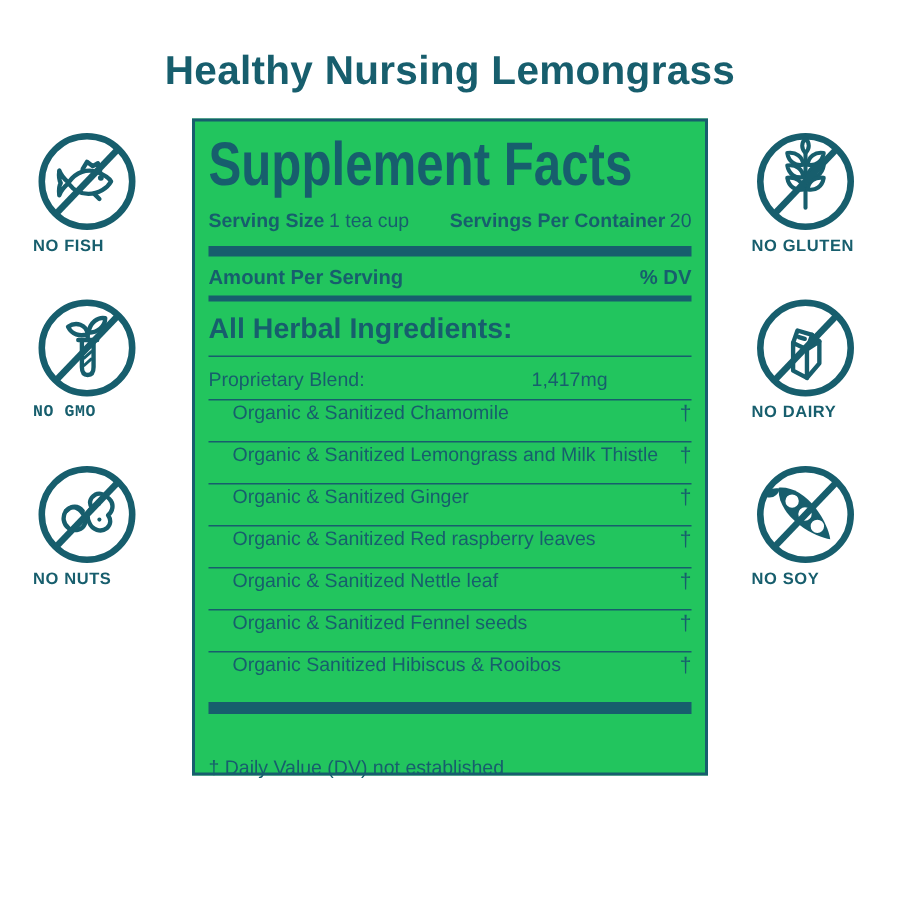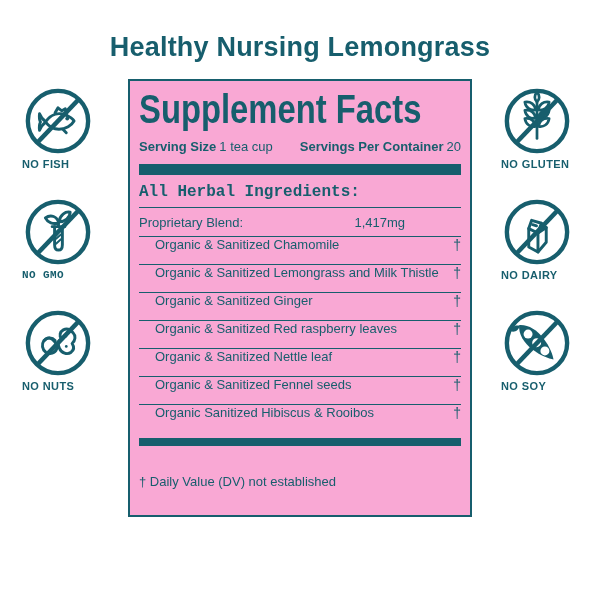--- a/index.html
+++ b/index.html
@@ -27,43 +27,43 @@
   .badge .lbl {
     font-size: 11px; font-weight: bold; margin-top: 2px;
     letter-spacing: 0.4px; white-space: nowrap;
   }
   
   .panel {
     position: absolute; left: 128px; top: 79px;
     width: 344px; height: 438px;
     border: 2.5px solid var(--teal);
     padding: 0 9px;
-    background: #f9a8d4;
+    background: #22c55e;
   }
   .sf-title {
     font-size: 41px; font-weight: bold; line-height: 1.0;
     margin-top: 8px; white-space: nowrap;
     transform: scaleX(0.8); transform-origin: 0 50%;
   }
   .serving-row {
     display: flex; justify-content: space-between;
     font-size: 13px; margin-top: 9px; white-space: nowrap;
   }
   .serving-row .val { margin-left: 3px; }
   .bar { background: var(--teal); }
   .bar-thick  { height: 7px; margin-top: 10px; }
   .bar-med    { height: 4px; }
   .bar-footer { height: 8px; margin-top: 5px; }
   .amount-row {
     display: flex; justify-content: space-between;
     font-weight: bold; font-size: 13.5px; padding: 6px 0 5px;
   }
   .herbal-row {
-    font-weight: bold; font-size: 16px;
-    padding: 8px 0 6px; border-bottom: 1.5px solid var(--teal); font-family: Liberation Mono, monospace;
+    font-weight: bold; font-size: 19px;
+    padding: 8px 0 6px; border-bottom: 1.5px solid var(--teal);
   }
   .blend-row {
     display: flex; align-items: flex-end; font-size: 13px;
     padding: 7px 0 6px; border-bottom: 1.5px solid var(--teal);
   }
   .blend-row .name { flex: 1; }
   .blend-row .amt { margin-right: 56px; }
   .ing-row {
     display: flex; justify-content: space-between; align-items: flex-start;
     height: 28px; padding-left: 16px; font-size: 13px;
@@ -175,20 +175,24 @@
 <div class="panel">
   <div class="sf-title">Supplement Facts</div>
 
   <div class="serving-row">
     <span><b>Serving Size</b><span class="val">1 tea cup</span></span>
     <span><b>Servings Per Container</b><span class="val">20</span></span>
   </div>
 
   <div class="bar bar-thick"></div>
 
+  <div class="amount-row">
+    <span>Amount Per Serving</span>
+    <span>% DV</span>
+  </div>
 
   <div class="bar bar-med"></div>
 
   <div class="herbal-row">All Herbal Ingredients:</div>
 
   <div class="blend-row">
     <span class="name">Proprietary Blend:</span>
     <span class="amt">1,417mg</span>
   </div>
 

